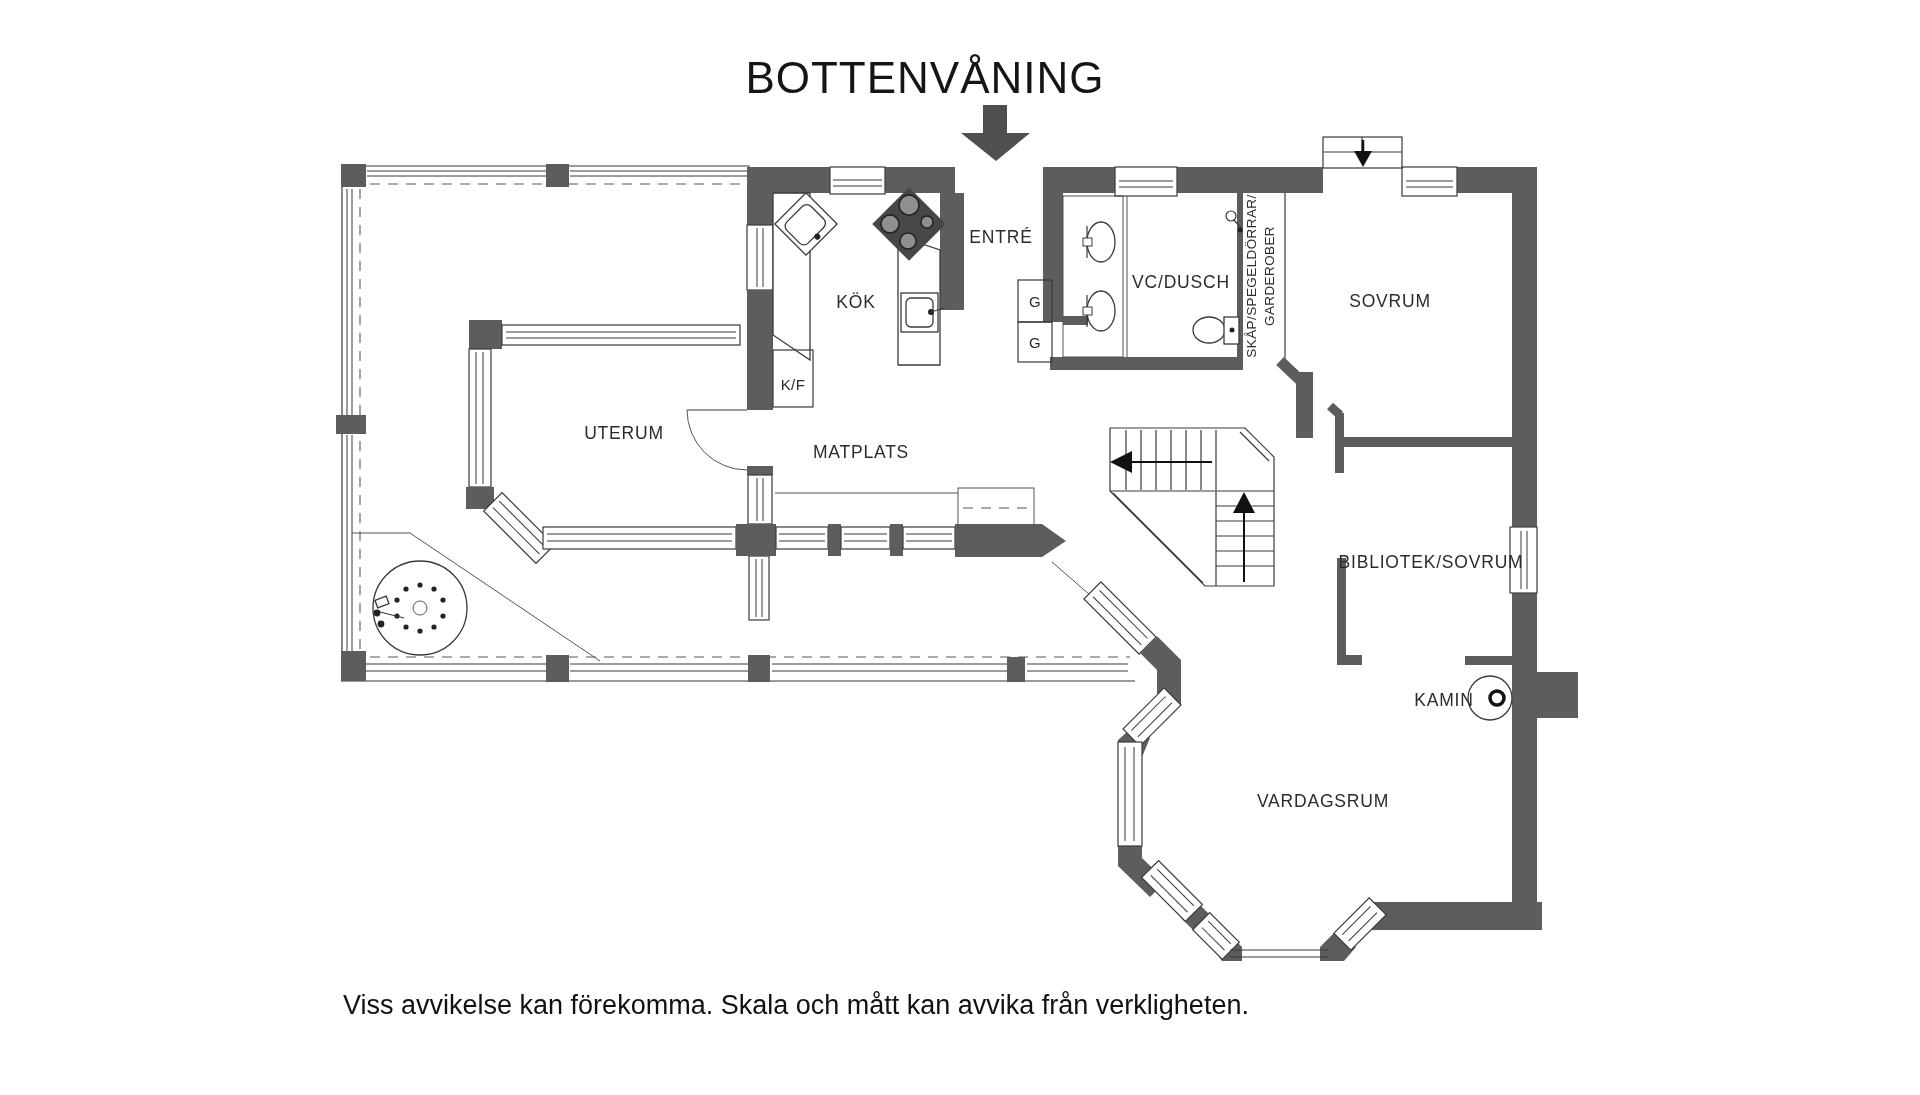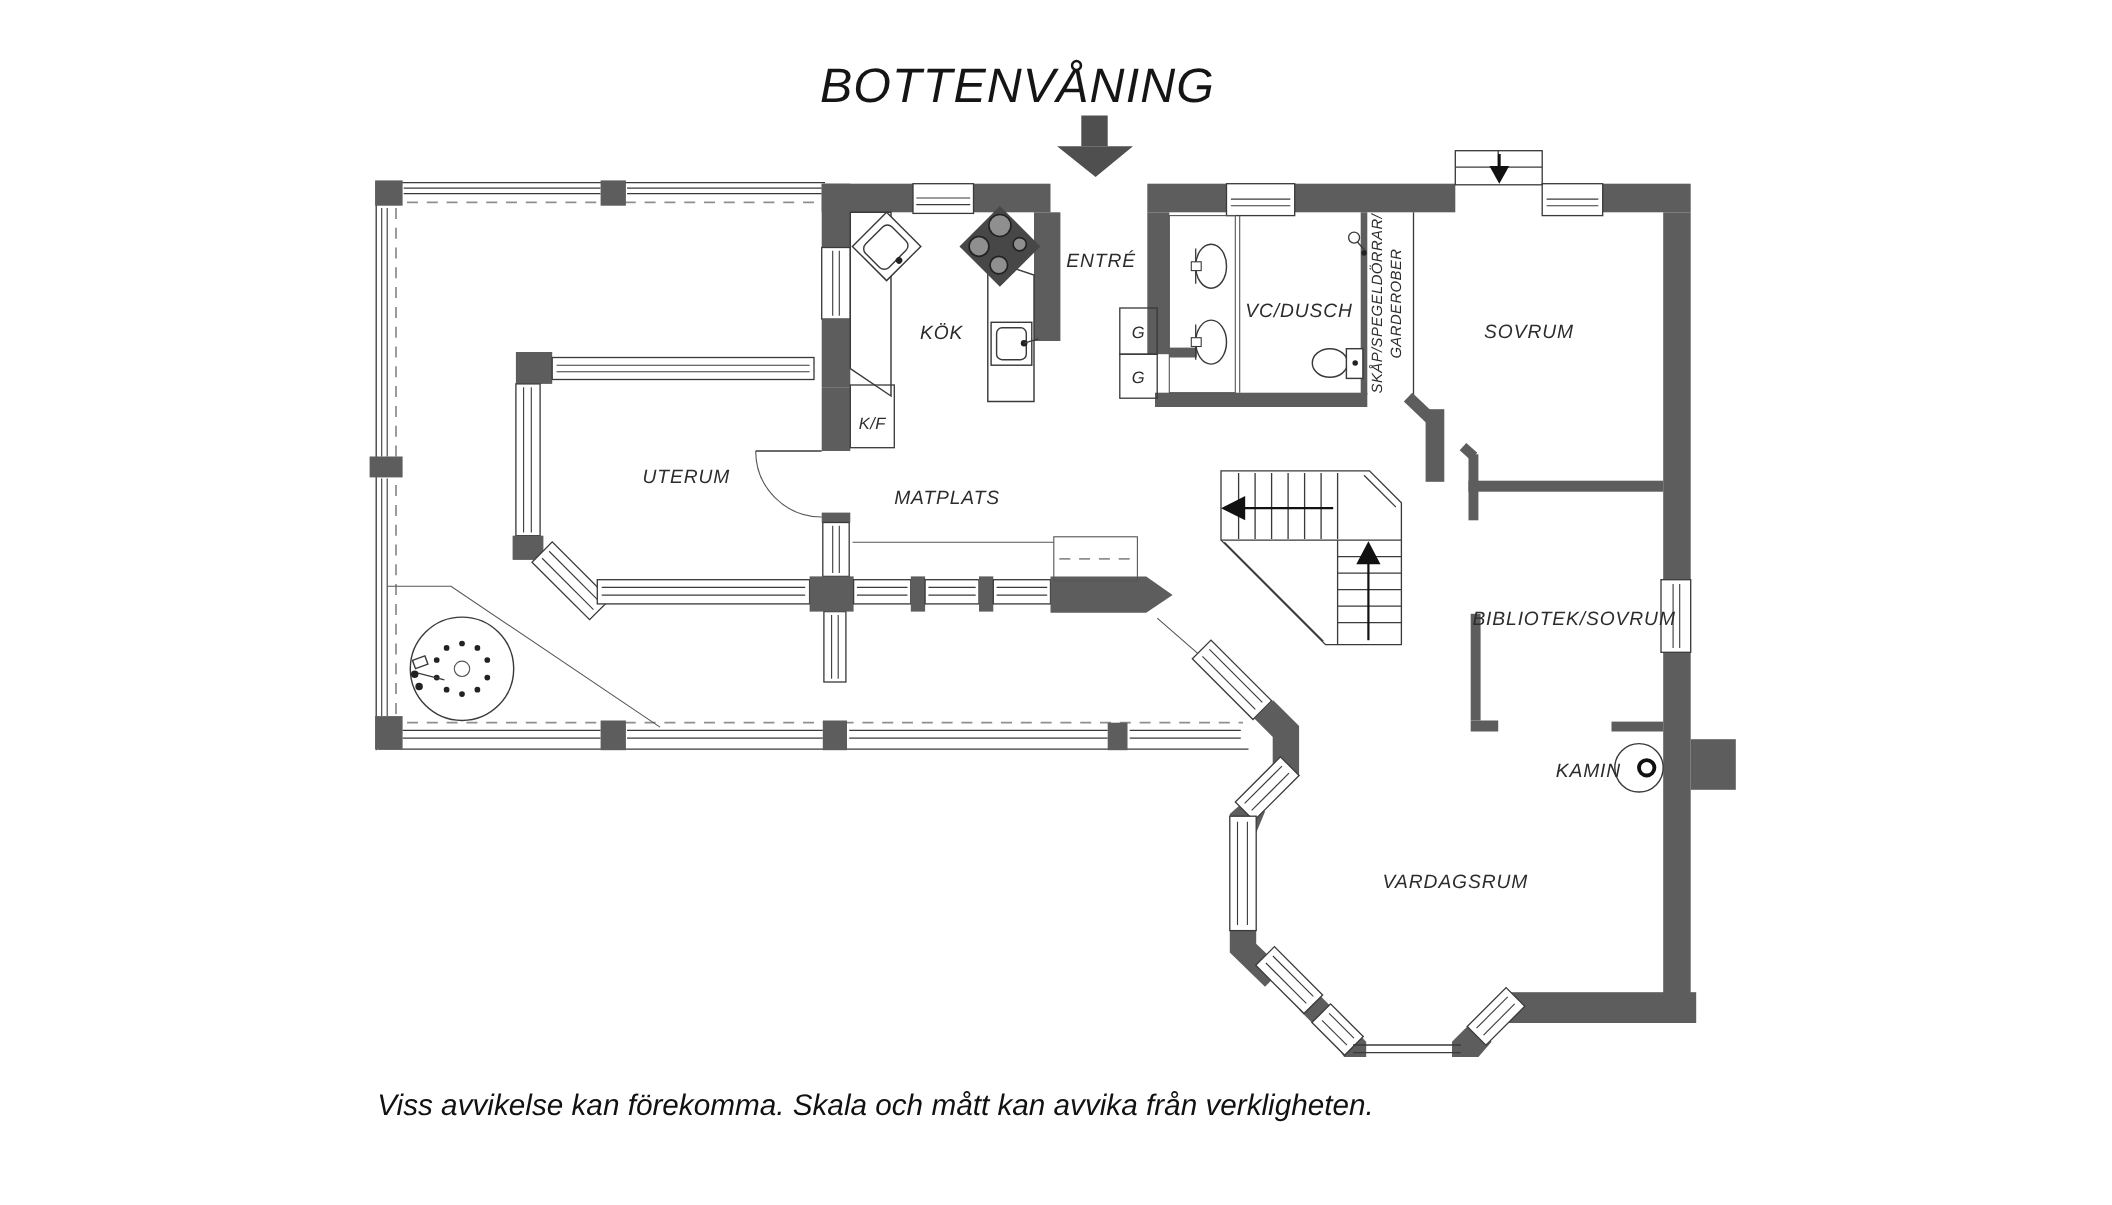--- a/index.html
+++ b/index.html
@@ -1,17 +1,17 @@
 <!DOCTYPE html>
 <html><head>
 <meta charset="utf-8">
 <style>
   html,body{margin:0;padding:0;background:#ffffff;}
   #stage{position:relative;width:1920px;height:1095px;background:#ffffff;overflow:hidden;
-         font-family:"Liberation Sans",sans-serif;font-style:italic;}
+         font-family:"Liberation Sans",sans-serif;}
   svg{position:absolute;left:0;top:0;}
   .wall{fill:#5d5d5d;stroke:none;}
   .wallln{stroke:#5d5d5d;fill:none;}
   .thin{stroke:#3a3a3a;stroke-width:1.2;fill:none;}
   .thin2{stroke:#555;stroke-width:1;fill:none;}
   .win{fill:#ffffff;stroke:#3a3a3a;stroke-width:1.2;}
   .glass{stroke:#3a3a3a;stroke-width:1;fill:none;}
   .dash{stroke:#8f8f8f;stroke-width:1.6;stroke-dasharray:10 8;fill:none;}
   .fixt{fill:#ffffff;stroke:#3a3a3a;stroke-width:1.3;}
   .dark{fill:#474747;}

